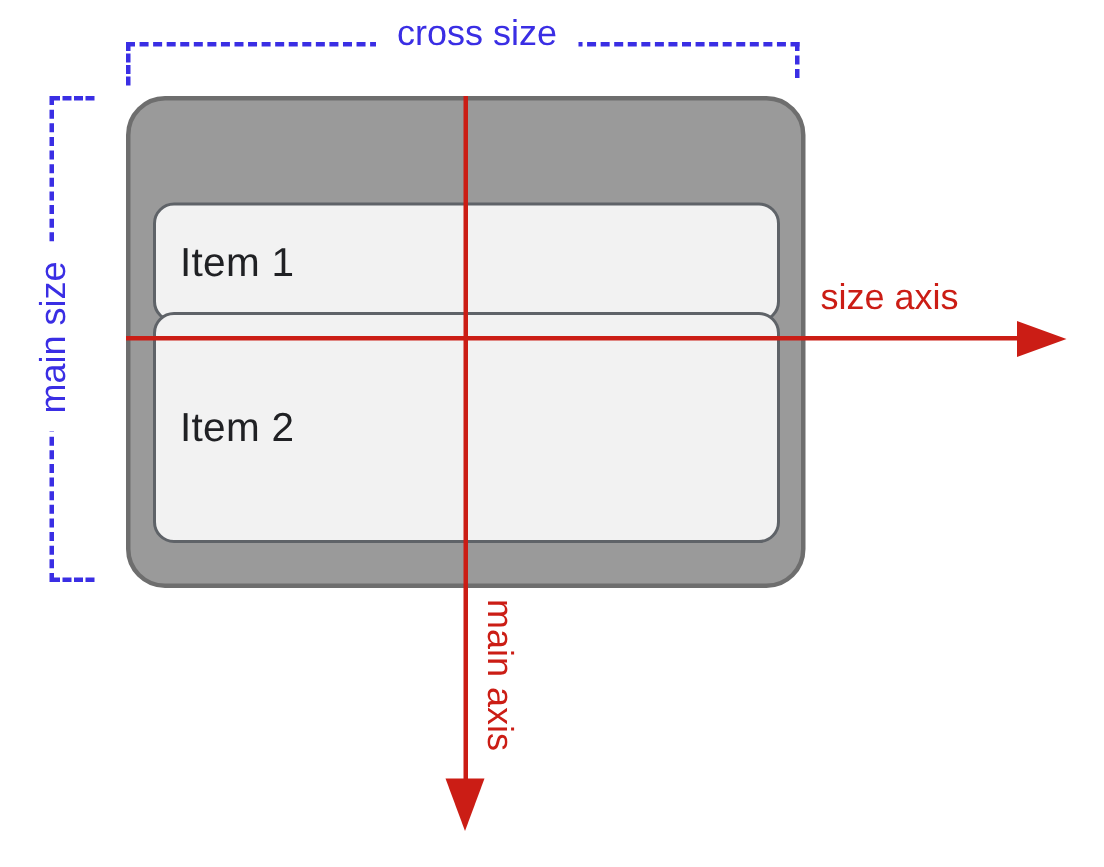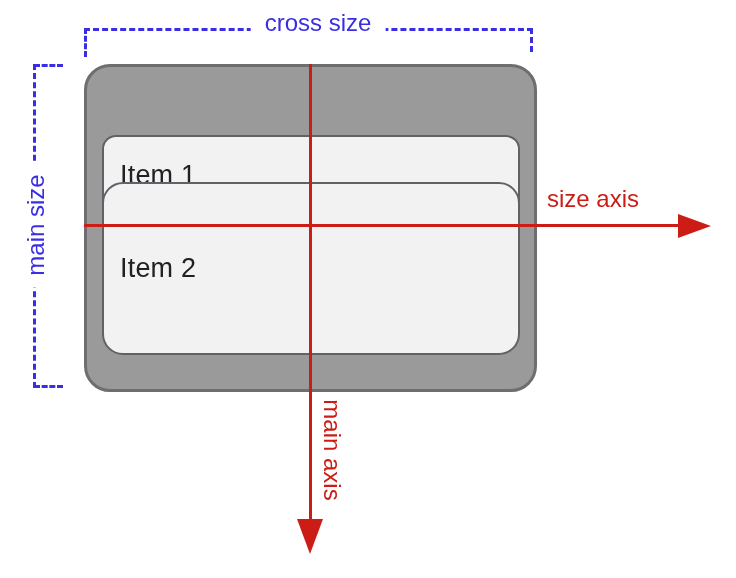--- a/index.html
+++ b/index.html
@@ -36,21 +36,21 @@
     border: 2px solid var(--item-border);
     border-radius: 14px;
     display: flex;
     align-items: center;
     padding-left: 16px;
     font-size: 27px;
     letter-spacing: 0.2px;
     color: var(--item-text);
   }
   .item1 { top: 27px;  height: 80px; margin-top: 41px; }
-  .item2 { top: 115px; height: 173px; border-radius: 21px; }
+  .item2 { top: 141px; height: 154px; }
 
   
   .cross-axis-line {
     left: 84px; top: 224px;
     width: 596px; height: 3px;
     background: var(--red);
     z-index: 3;
   }
   .arrowhead-right {
     left: 678px; top: 214px;

